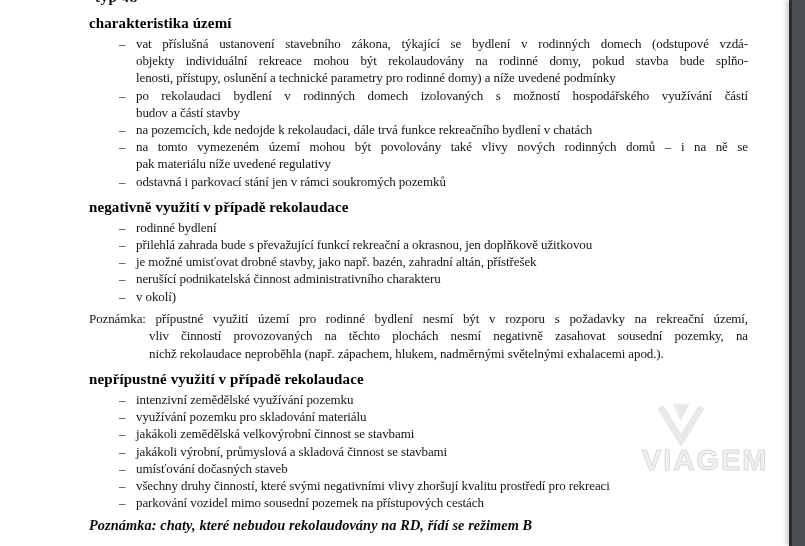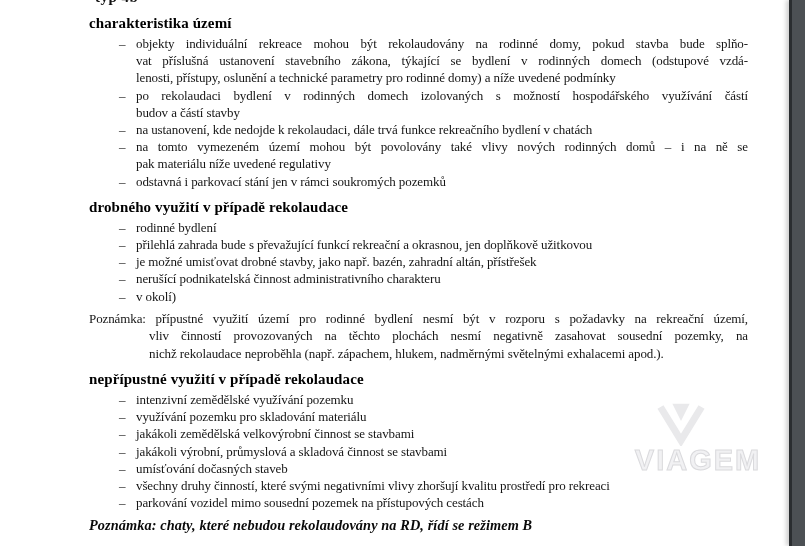--- a/index.html
+++ b/index.html
@@ -48,60 +48,60 @@
     background:#4c5054;border-left:3px solid #2a2d30;
     box-shadow:-3px 0 4px rgba(0,0,0,.18);
   }
   
   .watermark{
     position:absolute;left:622px;top:394px;width:160px;height:92px;
     pointer-events:none;
   }
   .wm-gem{position:absolute;left:32px;top:2px;}
   .wm-text{
-    position:absolute;left:0;top:50px;width:152px;text-align:center;
+    position:absolute;left:20px;top:50px;width:152px;text-align:left;
     font-family:"Liberation Sans", sans-serif;font-weight:bold;
     font-size:29px;letter-spacing:2px;color:#f1f1f3;
     -webkit-text-stroke:1px #dadadd;
   }
 </style>
 </head>
 <body>
 
 <div class="clipped-top">typ 4b</div>
 
 <div id="doc">
     <div class="h">charakteristika území</div>
     <div class="list">
       <div class="item">
         <span class="dash">–</span>
+        <div class="ln cont">vat příslušná ustanovení stavebního zákona, týkající se bydlení v rodinných domech (odstupové vzdá-</div>
         <div class="ln cont">objekty individuální rekreace mohou být rekolaudovány na rodinné domy, pokud stavba bude splňo-</div>
-        <div class="ln cont">vat příslušná ustanovení stavebního zákona, týkající se bydlení v rodinných domech (odstupové vzdá-</div>
         <div class="ln">lenosti, přístupy, oslunění a technické parametry pro rodinné domy) a níže uvedené podmínky</div>
       </div>
       <div class="item">
         <span class="dash">–</span>
         <div class="ln cont">po rekolaudaci bydlení v rodinných domech izolovaných s možností hospodářského využívání částí</div>
         <div class="ln">budov a částí stavby</div>
       </div>
       <div class="item">
         <span class="dash">–</span>
-        <div class="ln">na ustanovení, kde nedojde k rekolaudaci, dále trvá funkce rekreačního bydlení v chatách</div>
+        <div class="ln">na pozemcích, kde nedojde k rekolaudaci, dále trvá funkce rekreačního bydlení v chatách</div>
       </div>
       <div class="item">
         <span class="dash">–</span>
         <div class="ln cont">na tomto vymezeném území mohou být povolovány také vlivy nových rodinných domů – i na ně se</div>
         <div class="ln">pak materiálu níže uvedené regulativy</div>
       </div>
       <div class="item">
         <span class="dash">–</span>
         <div class="ln">odstavná i parkovací stání jen v rámci soukromých pozemků</div>
       </div>
     </div>
-    <div class="h mt">drobného využití v případě rekolaudace</div>
+    <div class="h mt">negativně využití v případě rekolaudace</div>
     <div class="list">
       <div class="item">
         <span class="dash">–</span>
         <div class="ln">rodinné bydlení</div>
       </div>
       <div class="item">
         <span class="dash">–</span>
         <div class="ln">přilehlá zahrada bude s převažující funkcí rekreační a okrasnou, jen doplňkově užitkovou</div>
       </div>
       <div class="item">

